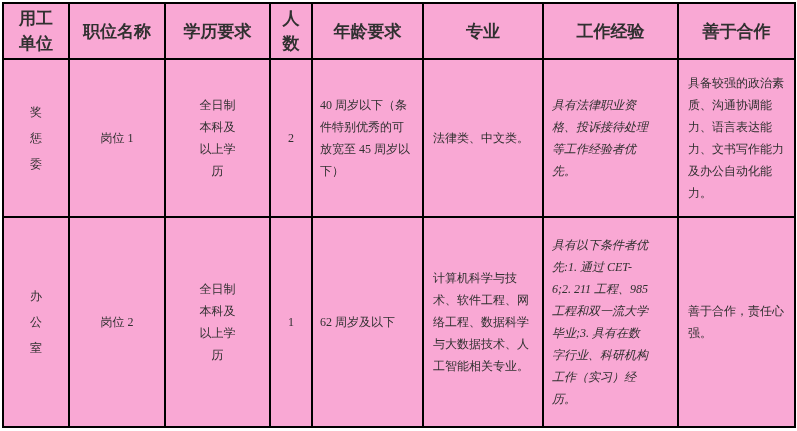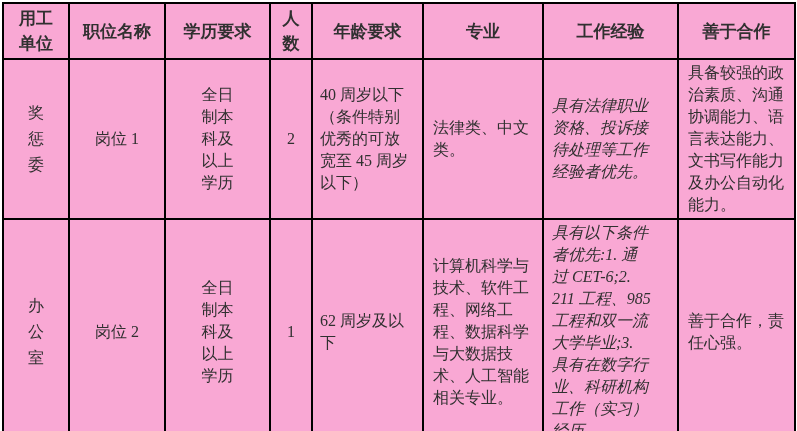--- a/index.html
+++ b/index.html
@@ -31,21 +31,21 @@
     box-sizing: border-box;
   }
   .req-table th {
     font-weight: bold;
     font-size: 17px;
     line-height: 25px;
     text-align: center;
     padding: 2px 2px;
   }
   .req-table td {
-    font-size: 16px;
+    font-size: 12px;
     line-height: 22px;
     padding: 2px 6px;
   }
   
   col.c-unit  { width: 66px; }
   col.c-pos   { width: 96px; }
   col.c-edu   { width: 105px; }
   col.c-cnt   { width: 42px; }
   col.c-age   { width: 111px; }
   col.c-major { width: 120px; }

